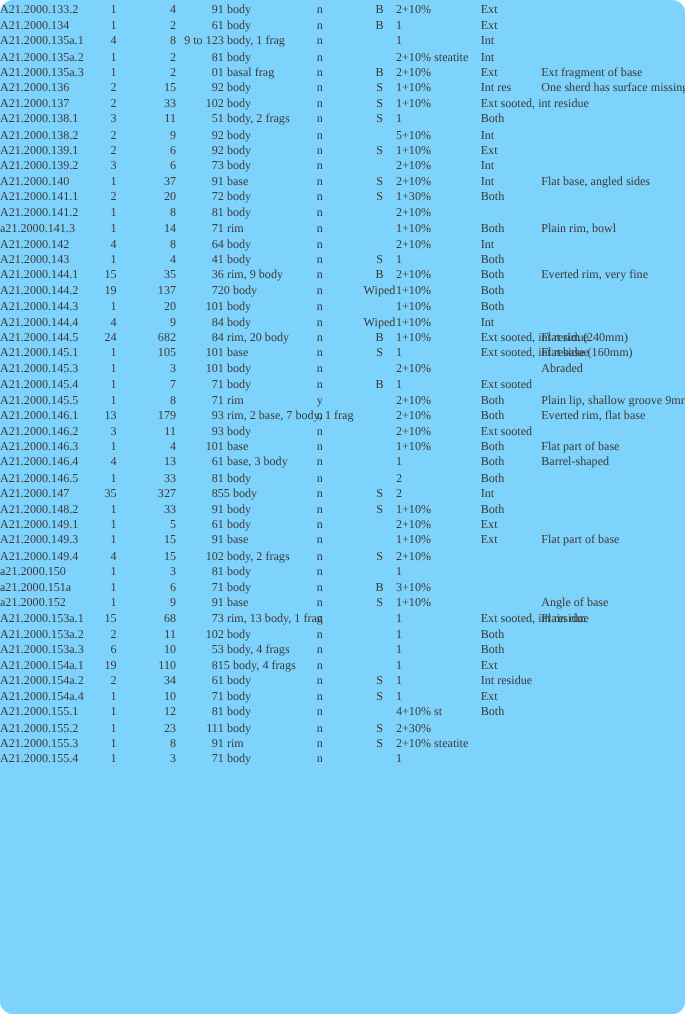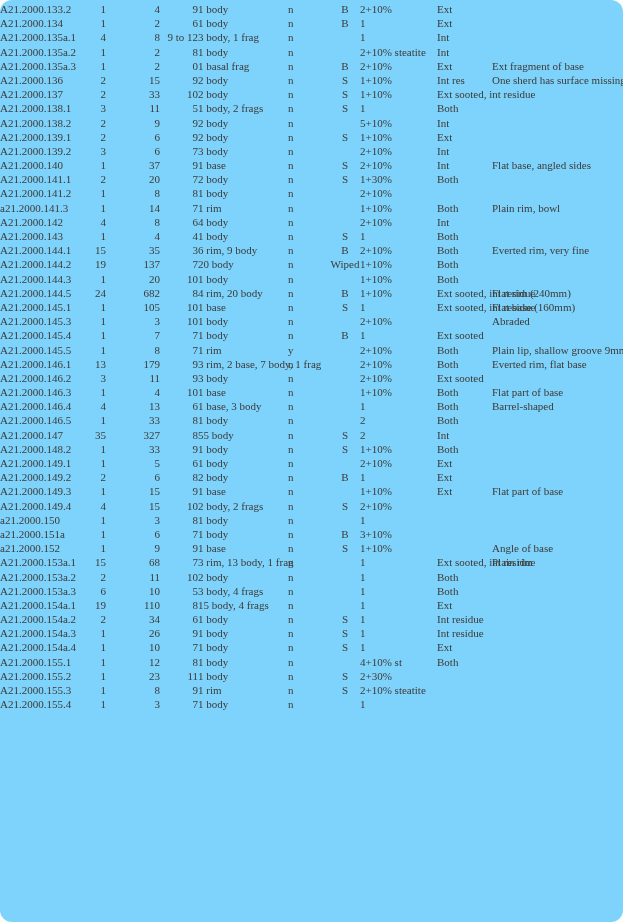--- a/index.html
+++ b/index.html
@@ -298,20 +298,32 @@
           <td class="c-weight">20</td>
           <td class="c-thickness">10</td>
           <td class="c-desc">1 body</td>
           <td class="c-dec">n</td>
           <td class="c-finish"></td>
           <td class="c-temper">1+10%</td>
           <td class="c-surface">Both</td>
           <td class="c-comment"></td>
         </tr>
         <tr>
+          <td class="c-id">A21.2000.144.4</td>
+          <td class="c-count">4</td>
+          <td class="c-weight">9</td>
+          <td class="c-thickness">8</td>
+          <td class="c-desc">4 body</td>
+          <td class="c-dec">n</td>
+          <td class="c-finish">Wiped</td>
+          <td class="c-temper">1+10%</td>
+          <td class="c-surface">Int</td>
+          <td class="c-comment"></td>
+        </tr>
+        <tr>
           <td class="c-id">A21.2000.144.5</td>
           <td class="c-count">24</td>
           <td class="c-weight">682</td>
           <td class="c-thickness">8</td>
           <td class="c-desc">4 rim, 20
 body</td>
           <td class="c-dec">n</td>
           <td class="c-finish">B</td>
           <td class="c-temper">1+10%</td>
           <td class="c-surface">Ext sooted,
@@ -460,32 +472,20 @@
           <td class="c-weight">5</td>
           <td class="c-thickness">6</td>
           <td class="c-desc">1 body</td>
           <td class="c-dec">n</td>
           <td class="c-finish"></td>
           <td class="c-temper">2+10%</td>
           <td class="c-surface">Ext</td>
           <td class="c-comment"></td>
         </tr>
         <tr>
-          <td class="c-id">A21.2000.149.2</td>
-          <td class="c-count">2</td>
-          <td class="c-weight">6</td>
-          <td class="c-thickness">8</td>
-          <td class="c-desc">2 body</td>
-          <td class="c-dec">n</td>
-          <td class="c-finish">B</td>
-          <td class="c-temper">1</td>
-          <td class="c-surface">Ext</td>
-          <td class="c-comment"></td>
-        </tr>
-        <tr>
           <td class="c-id">A21.2000.149.3</td>
           <td class="c-count">1</td>
           <td class="c-weight">15</td>
           <td class="c-thickness">9</td>
           <td class="c-desc">1 base</td>
           <td class="c-dec">n</td>
           <td class="c-finish"></td>
           <td class="c-temper">1+10%</td>
           <td class="c-surface">Ext</td>
           <td class="c-comment">Flat part of base</td>
@@ -597,32 +597,20 @@
           <td class="c-weight">34</td>
           <td class="c-thickness">6</td>
           <td class="c-desc">1 body</td>
           <td class="c-dec">n</td>
           <td class="c-finish">S</td>
           <td class="c-temper">1</td>
           <td class="c-surface">Int residue</td>
           <td class="c-comment"></td>
         </tr>
         <tr>
-          <td class="c-id">A21.2000.154a.3</td>
-          <td class="c-count">1</td>
-          <td class="c-weight">26</td>
-          <td class="c-thickness">9</td>
-          <td class="c-desc">1 body</td>
-          <td class="c-dec">n</td>
-          <td class="c-finish">S</td>
-          <td class="c-temper">1</td>
-          <td class="c-surface">Int residue</td>
-          <td class="c-comment"></td>
-        </tr>
-        <tr>
           <td class="c-id">A21.2000.154a.4</td>
           <td class="c-count">1</td>
           <td class="c-weight">10</td>
           <td class="c-thickness">7</td>
           <td class="c-desc">1 body</td>
           <td class="c-dec">n</td>
           <td class="c-finish">S</td>
           <td class="c-temper">1</td>
           <td class="c-surface">Ext</td>
           <td class="c-comment"></td>

